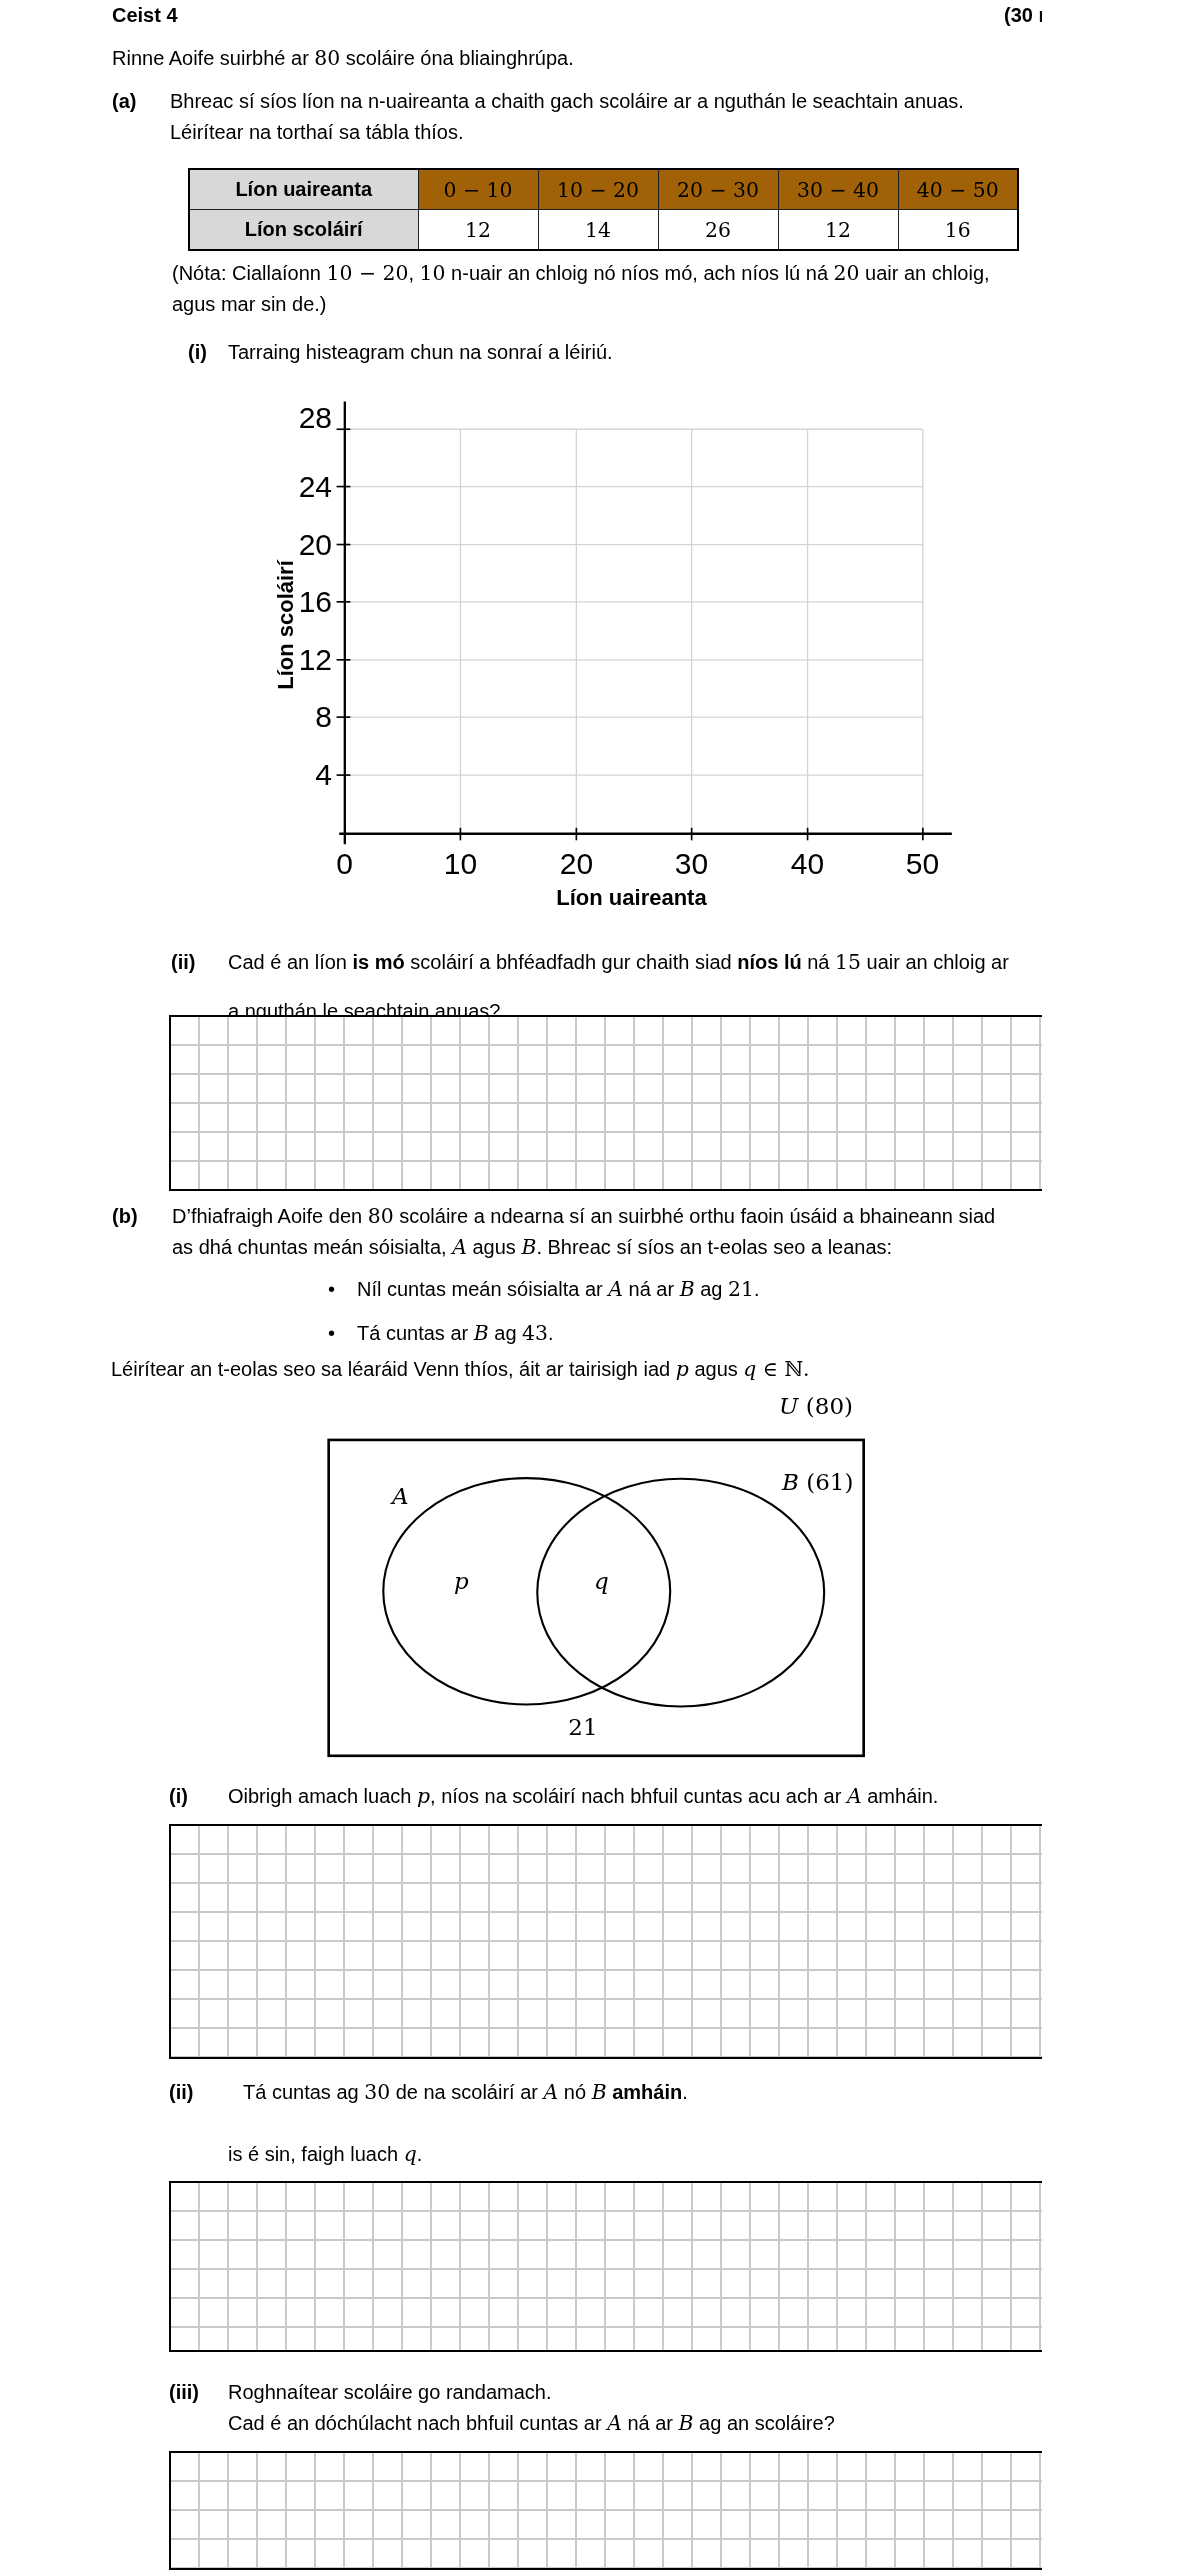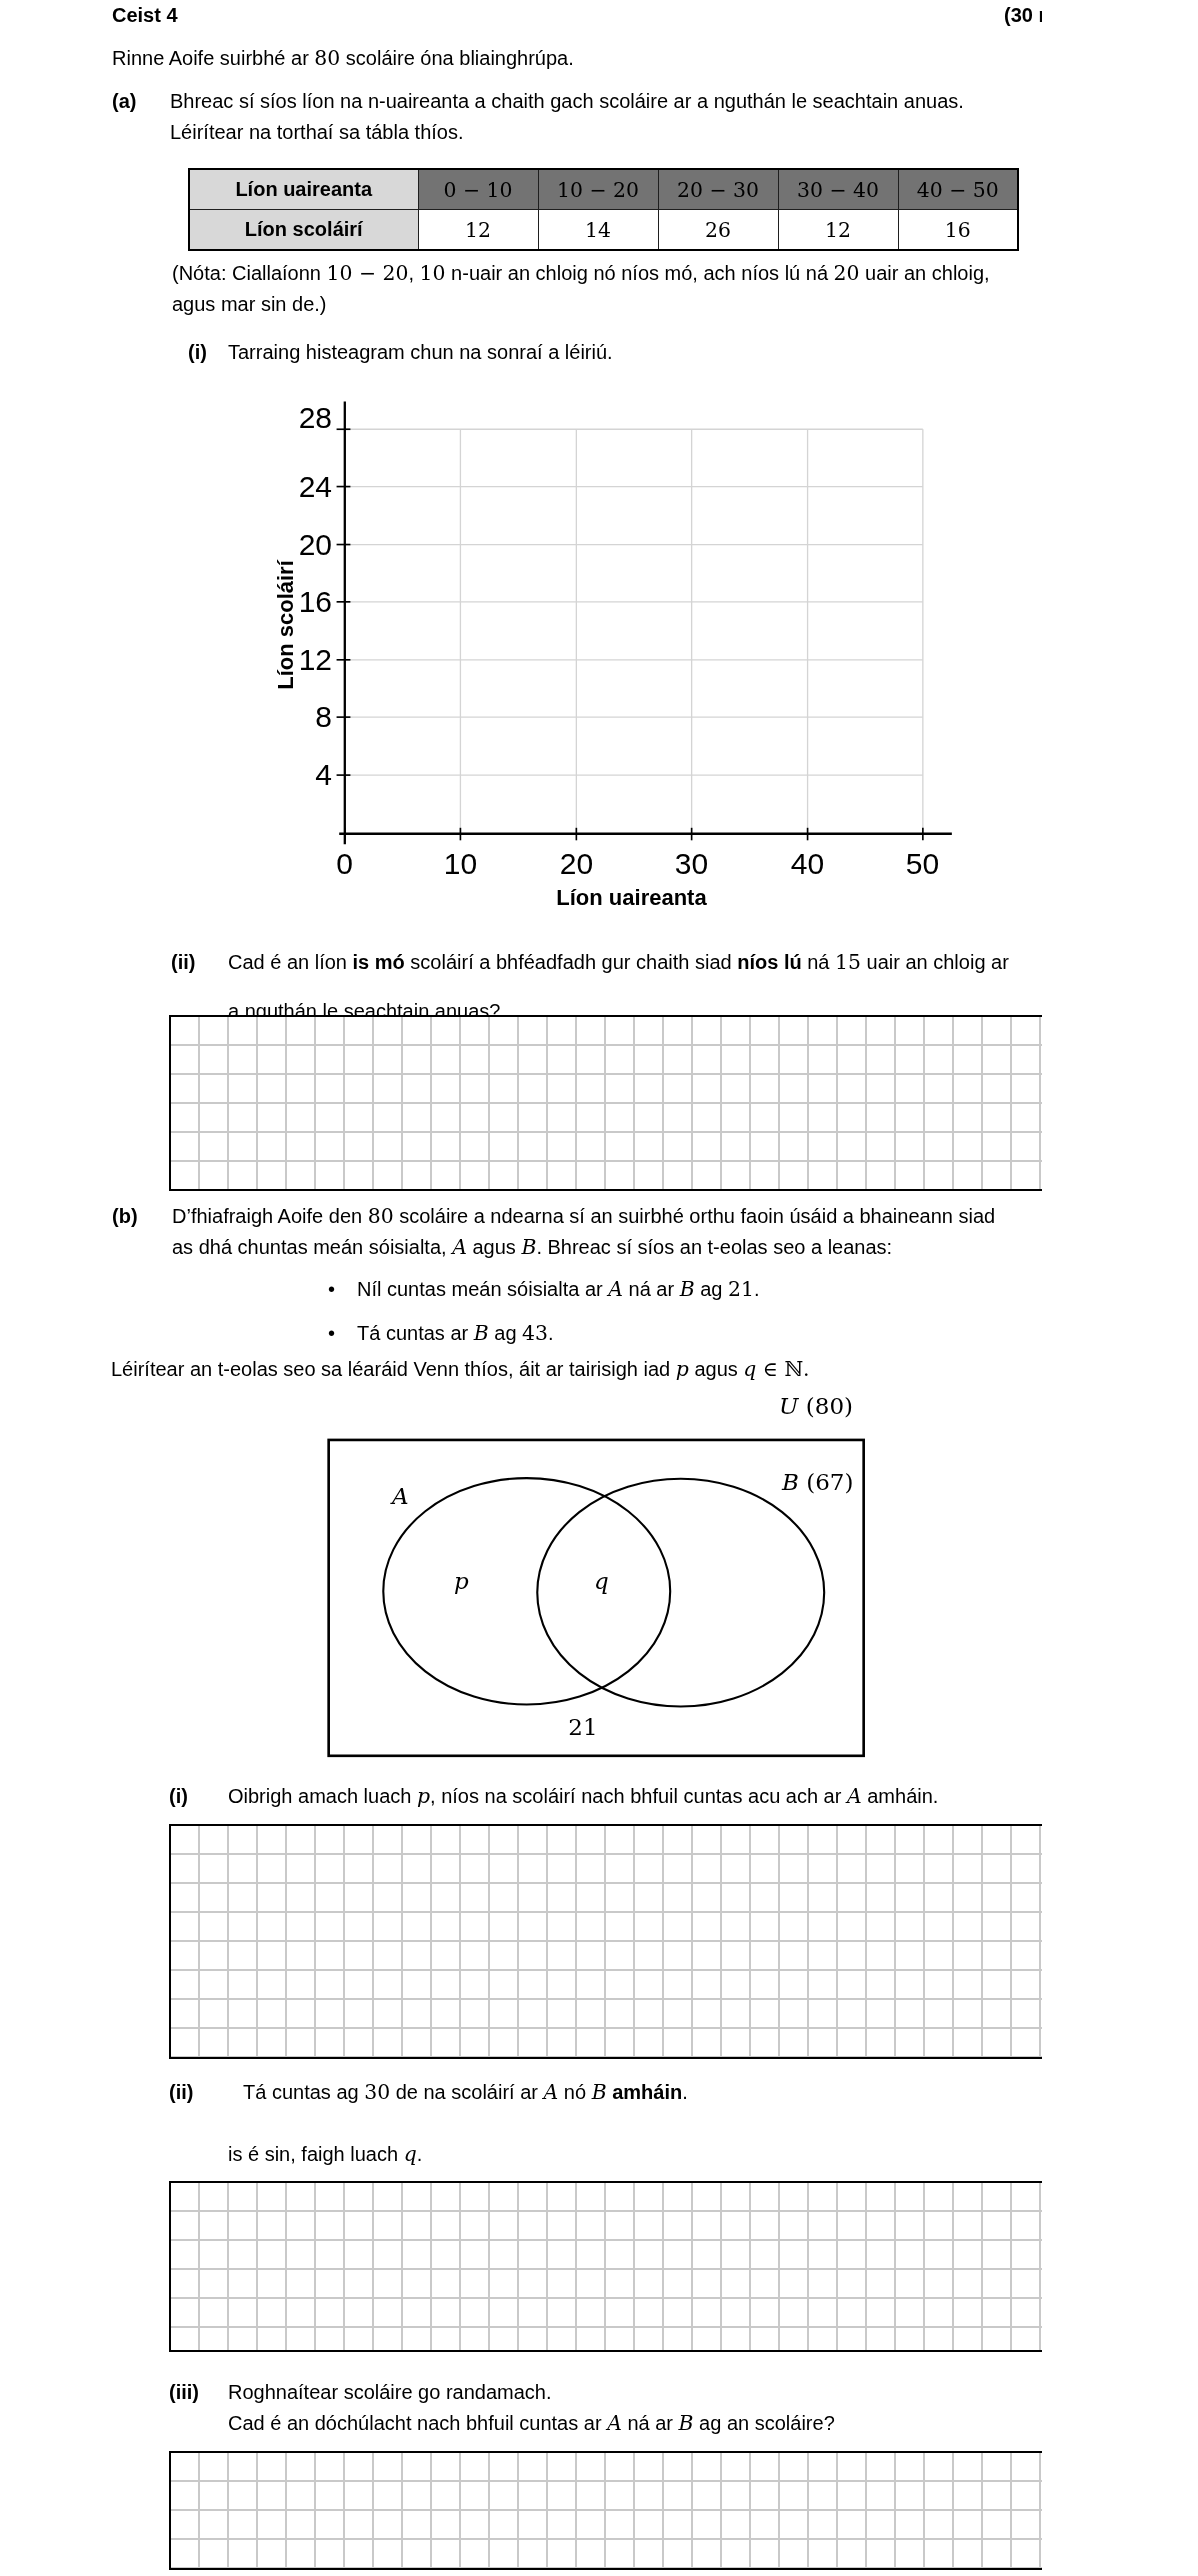--- a/index.html
+++ b/index.html
@@ -9,21 +9,21 @@
   .bold{font-weight:700;}
   .m{font-family:"DejaVu Serif",serif;font-size:20.4px;}
   .mi{font-family:"DejaVu Serif",serif;font-style:italic;font-size:20.4px;}
   .right{text-align:right;}
   
   .qtable{position:absolute;left:188px;top:168px;border-collapse:collapse;
           border:2.6px solid #000;background:#fff;}
   .qtable td{border:1.3px solid #1f1f1f;text-align:center;height:39px;padding:0;
              font-size:20px;vertical-align:middle;}
   .qtable td.hd{background:#d8d8d8;font-weight:700;}
-  .qtable td.rng{background:#737373;font-family:"DejaVu Serif",serif;font-size:20.4px;}
+  .qtable td.rng{background:#a16207;font-family:"DejaVu Serif",serif;font-size:20.4px;}
   .qtable td.val{font-family:"DejaVu Serif",serif;font-size:20.4px;background:#fff;}
   
   .chart{position:absolute;left:250px;top:395px;width:712px;height:527px;}
   .tick{position:absolute;font-size:30px;line-height:32px;height:32px;}
   .axtitle{position:absolute;font-size:22px;font-weight:700;line-height:26px;}
   
   .venn{position:absolute;left:296px;top:1384px;width:626px;height:408px;}
   .vlab{position:absolute;font-size:23px;line-height:28px;font-family:"DejaVu Serif",serif;white-space:nowrap;}
   .vlab .mi{font-size:23px;}
   .vlab .m{font-size:23px;}
@@ -153,21 +153,21 @@
   <div class="t" style="left:111px;top:1354px;"><span>Léirítear an t-eolas seo sa léaráid Venn thíos, áit ar tairisigh iad </span><span class="mi">p</span><span> agus </span><span class="mi">q</span><span class="m"> ∈ ℕ.</span></div>
 
   <div class="venn">
     <div class="vlab right" style="left:359px;top:8px;width:198px;"><span class="mi">U</span><span class="m"> (80)</span></div>
     <svg width="626" height="408" style="position:absolute;left:0;top:0;" viewBox="0 0 950 620">
       <rect x="49" y="85" width="813" height="480" fill="none" stroke="#000" stroke-width="4"></rect>
       <ellipse cx="350" cy="315" rx="218" ry="172" fill="none" stroke="#000" stroke-width="3.2"></ellipse>
       <ellipse cx="584" cy="317" rx="218" ry="173" fill="none" stroke="#000" stroke-width="3.2"></ellipse>
     </svg>
     <div class="vlab mi" style="left:96px;top:98px;">A</div>
-    <div class="vlab" style="left:486px;top:84px;"><span class="mi">B</span><span class="m"> (67)</span></div>
+    <div class="vlab" style="left:486px;top:84px;"><span class="mi">B</span><span class="m"> (61)</span></div>
     <div class="vlab mi" style="left:158px;top:183px;">p</div>
     <div class="vlab mi" style="left:298px;top:183px;">q</div>
     <div class="vlab" style="left:254px;top:329px;width:66px;text-align:center;">21</div>
   </div>
 
   <div class="t bold" style="left:169px;top:1781px;">(i)</div>
   <div class="t" style="left:228px;top:1781px;"><span>Oibrigh amach luach </span><span class="mi">p</span><span>, níos na scoláirí nach bhfuil cuntas acu ach ar </span><span class="mi">A</span><span> amháin.</span></div>
 
   <div class="gridbox" style="left:169px;top:1824px;height:231px;"></div>
 

